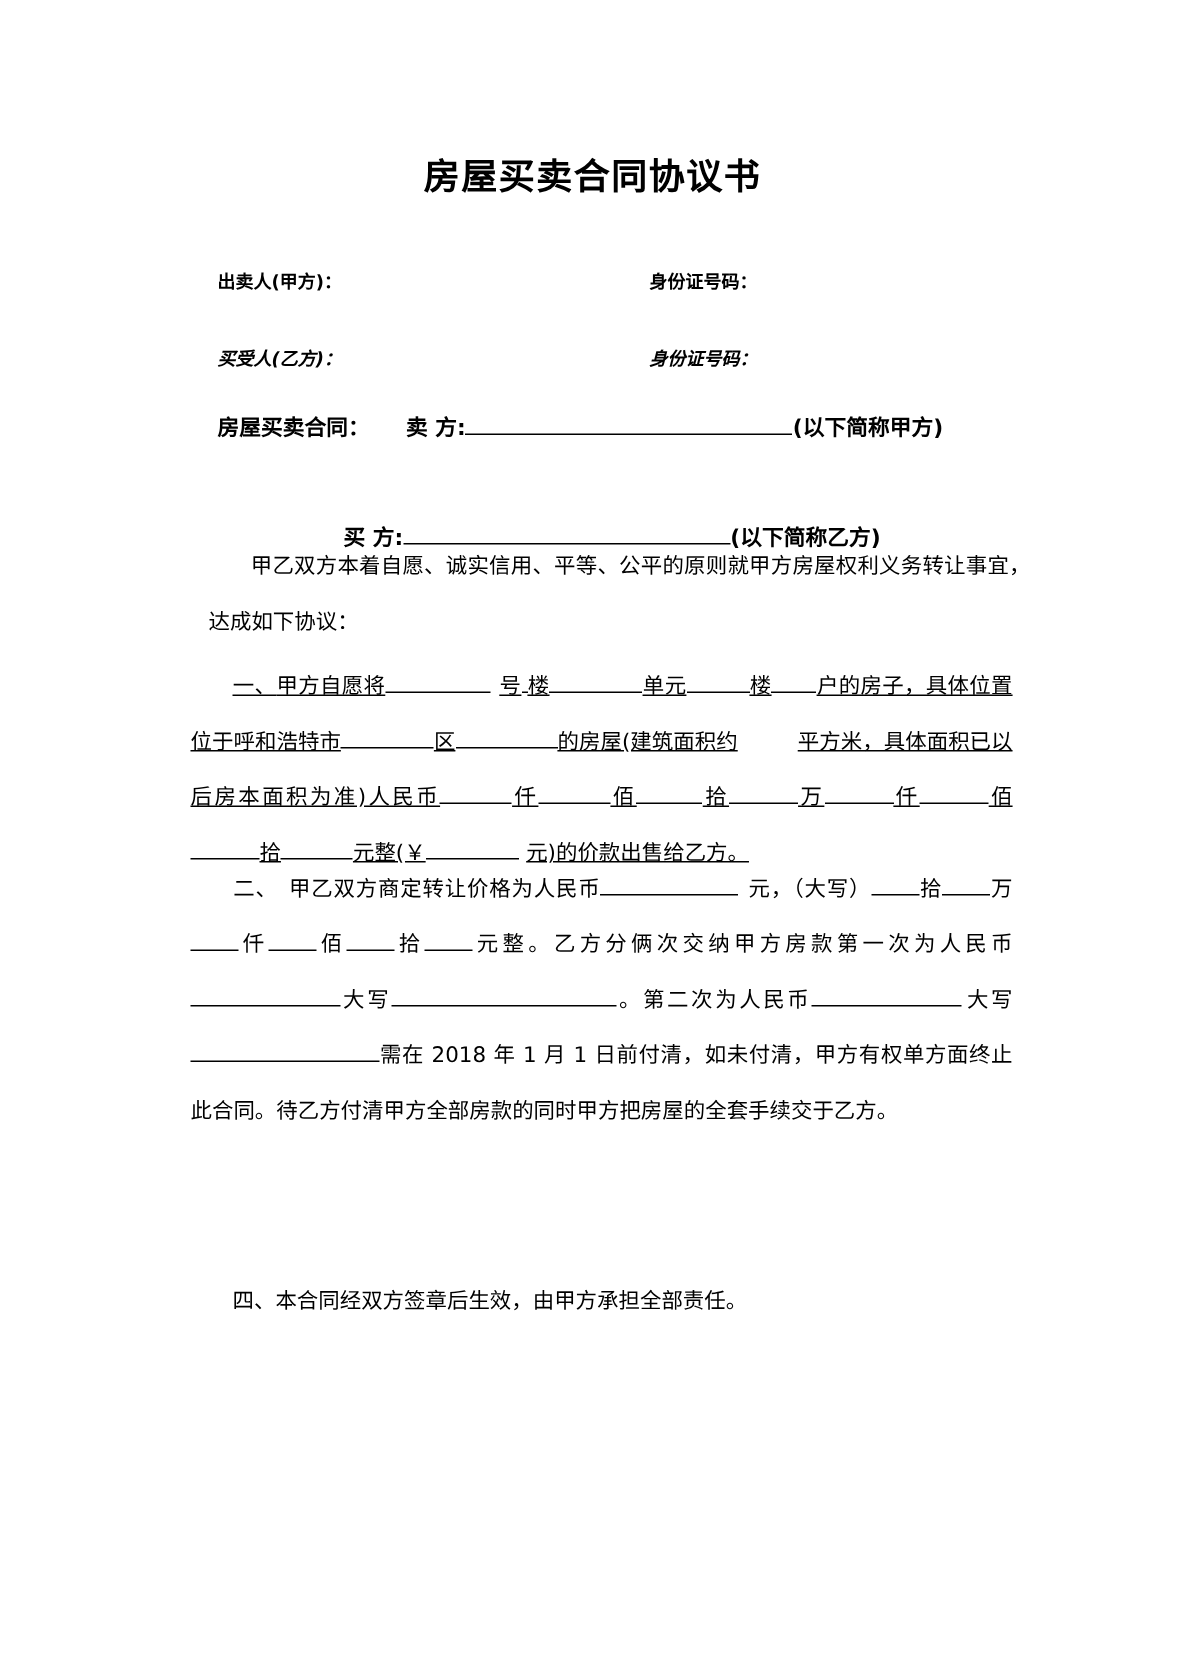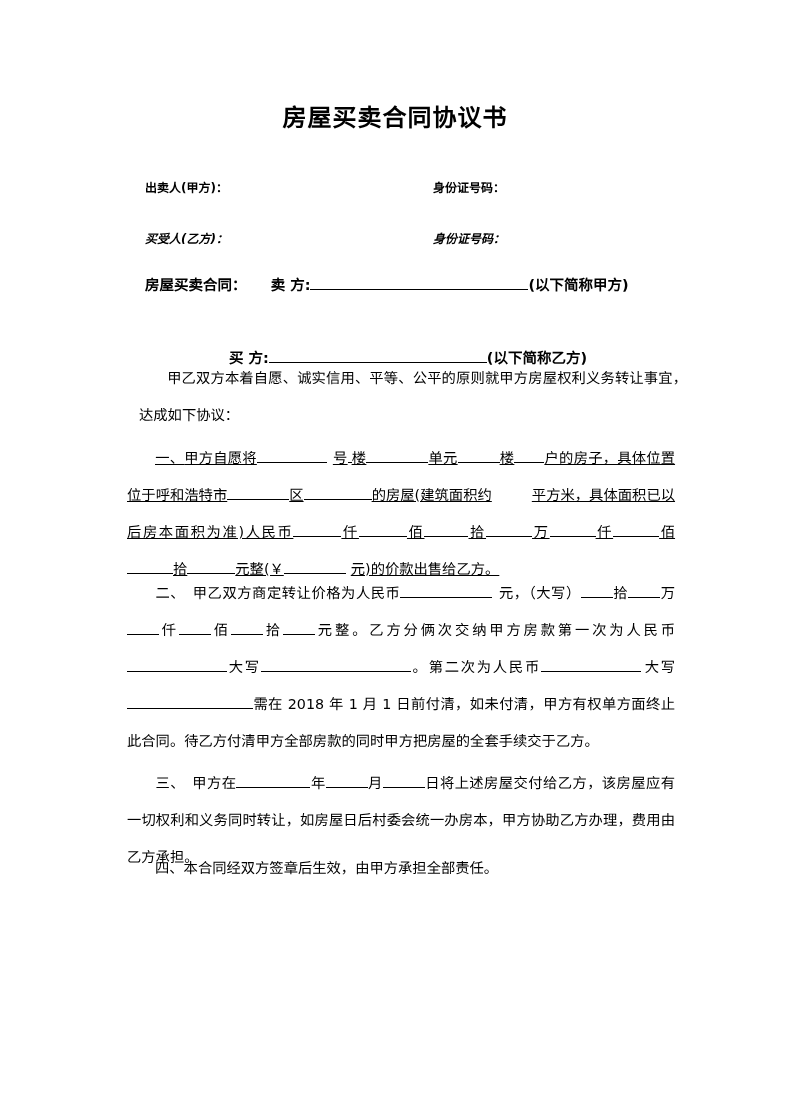--- a/index.html
+++ b/index.html
@@ -129,23 +129,20 @@
   </div>
 
   <div class="para" id="p-one">
     <span class="ind"></span><span>一、</span><span>甲方自愿将</span><span class="u" style="width:70px"></span><span class="sp" style="width:6px"></span><span>号</span><span class="u" style="width:4px"></span><span>楼</span><span class="u" style="width:62px"></span><span>单元</span><span class="u" style="width:42px"></span><span>楼</span><span class="u" style="width:30px"></span><span>户的房子，具体位置位于呼和浩特市</span><span class="u" style="width:62px"></span><span>区</span><span class="u" style="width:68px"></span><span>的房屋(建筑面积约</span><span class="sp" style="width:40px"></span><span>平方米，具体面积已以后房本面积为准)人民币</span><span class="u" style="width:48px"></span><span>仟</span><span class="u" style="width:48px"></span><span>佰</span><span class="u" style="width:44px"></span><span>拾</span><span class="u" style="width:46px"></span><span>万</span><span class="u" style="width:46px"></span><span>仟</span><span class="u" style="width:46px"></span><span>佰</span><span class="u" style="width:46px"></span><span>拾</span><span class="u" style="width:48px"></span><span>元整(￥</span><span class="u" style="width:62px"></span><span class="sp" style="width:5px"></span><span>元)的价款出售给乙方。</span>
   </div>
 
   <div class="para" id="p-two">
     <span class="ind"></span><span>二、</span><span class="sp" style="width:7px"></span><span>甲乙双方商定转让价格为人民币</span><span class="u" style="width:92px"></span><span class="sp" style="width:6px"></span><span>元，（大写）</span><span class="u" style="width:32px"></span><span>拾</span><span class="u" style="width:32px"></span><span>万</span><span class="u" style="width:32px"></span><span>仟</span><span class="u" style="width:32px"></span><span>佰</span><span class="u" style="width:32px"></span><span>拾</span><span class="u" style="width:32px"></span><span>元整。乙方分俩次交纳甲方房款第一次为人民币</span><span class="u" style="width:100px"></span><span>大写</span><span class="u" style="width:150px"></span><span>。第二次为人民币</span><span class="u" style="width:100px"></span><span class="sp" style="width:2px"></span><span>大写</span><span class="u" style="width:126px"></span><span>需在 2018 年 1 月 1 日前付清，如未付清，甲方有权单方面终止此合同。待乙方付清甲方全部房款的同时甲方把房屋的全套手续交于乙方。</span>
   </div>
 
-  <div class="para" id="p-three">
-    <span class="ind"></span><span>三、</span><span class="sp" style="width:7px"></span><span>甲方在</span><span class="u" style="width:74px"></span><span>年</span><span class="u" style="width:42px"></span><span>月</span><span class="u" style="width:42px"></span><span>日将上述房屋交付给乙方，该房屋应有一切权利和义务同时转让，如房屋日后村委会统一办房本，甲方协助乙方办理，费用由乙方承担。</span>
-  </div>
 
   <div class="para" id="p-four">
     <span class="ind"></span><span>四、</span><span>本合同经双方签章后生效，由甲方承担全部责任。</span>
   </div>
 
 
 
 </div>
 
 </body></html>

